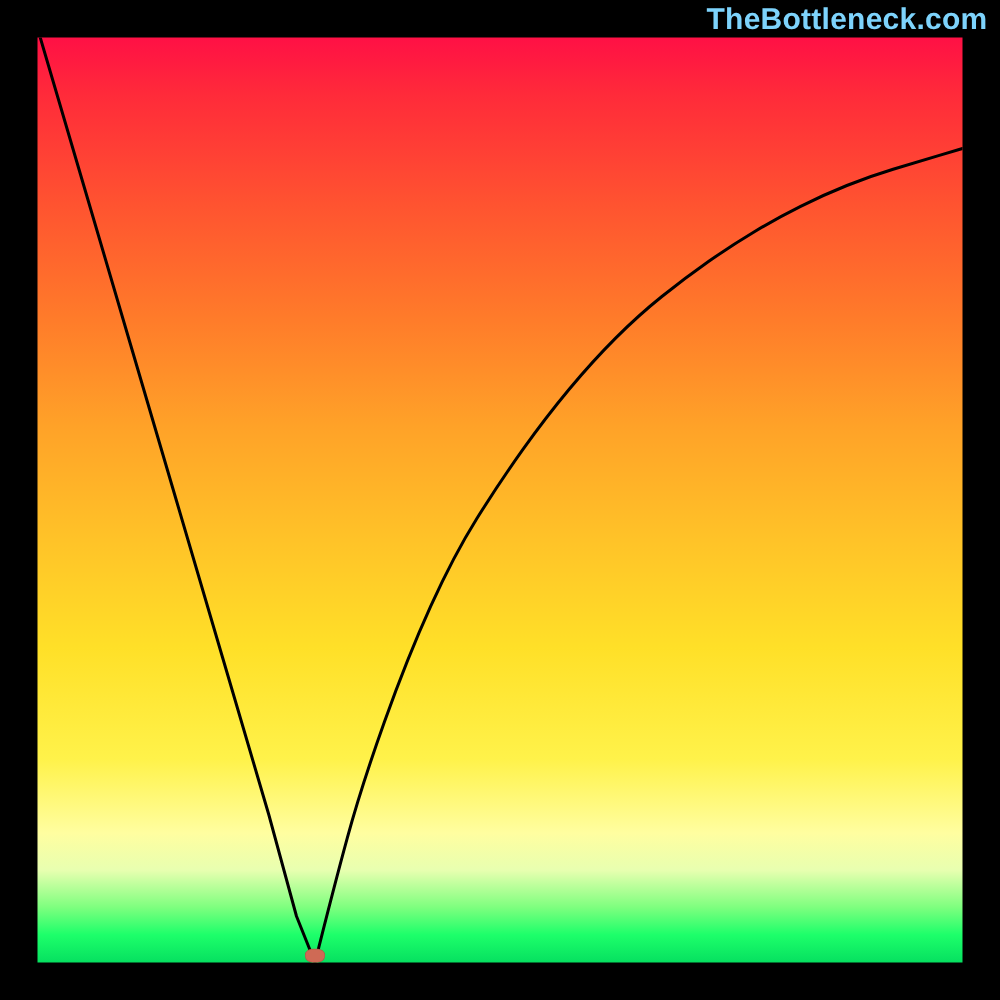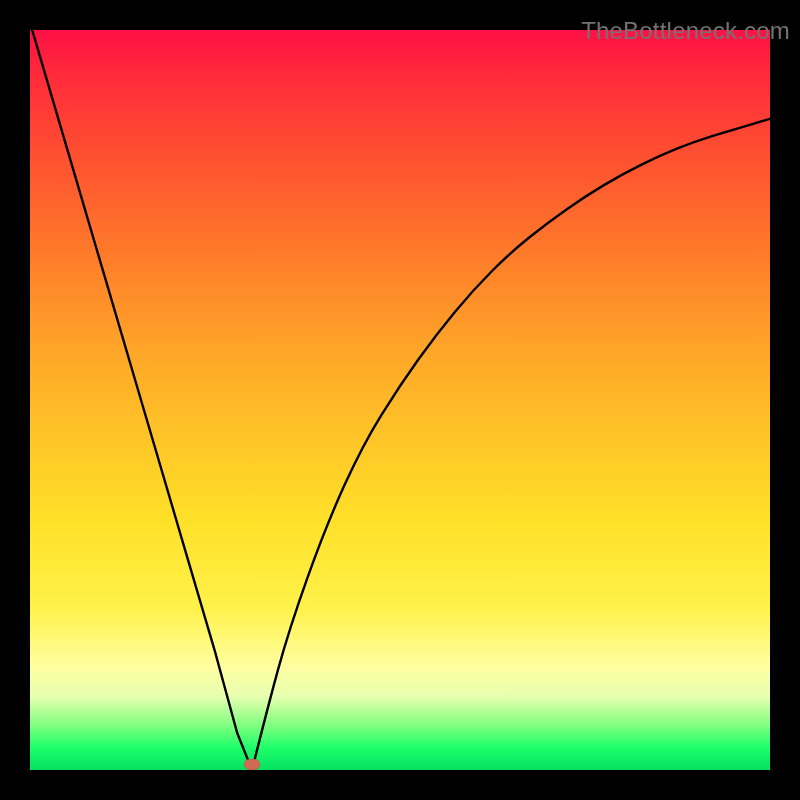--- a/index.html
+++ b/index.html
@@ -14,27 +14,26 @@
   .frame {
     position: relative;
     width: 800px;
     height: 800px;
     background: #000;
   }
   .watermark {
     position: absolute;
     top: 2px;
     right: 10px;
-    color: #737373;
+    color: #7dd3fc;
     font-size: 24px;
-    font-weight: normal;
+    font-weight: bold;
     letter-spacing: 0.2px;
     z-index: 5;
     user-select: none;
-    margin-top: 15px;
   }
   .plot-area {
     position: absolute;
     left: 30px;
     top: 30px;
     width: 740px;
     height: 740px;
     
     background: linear-gradient(
       to bottom,

